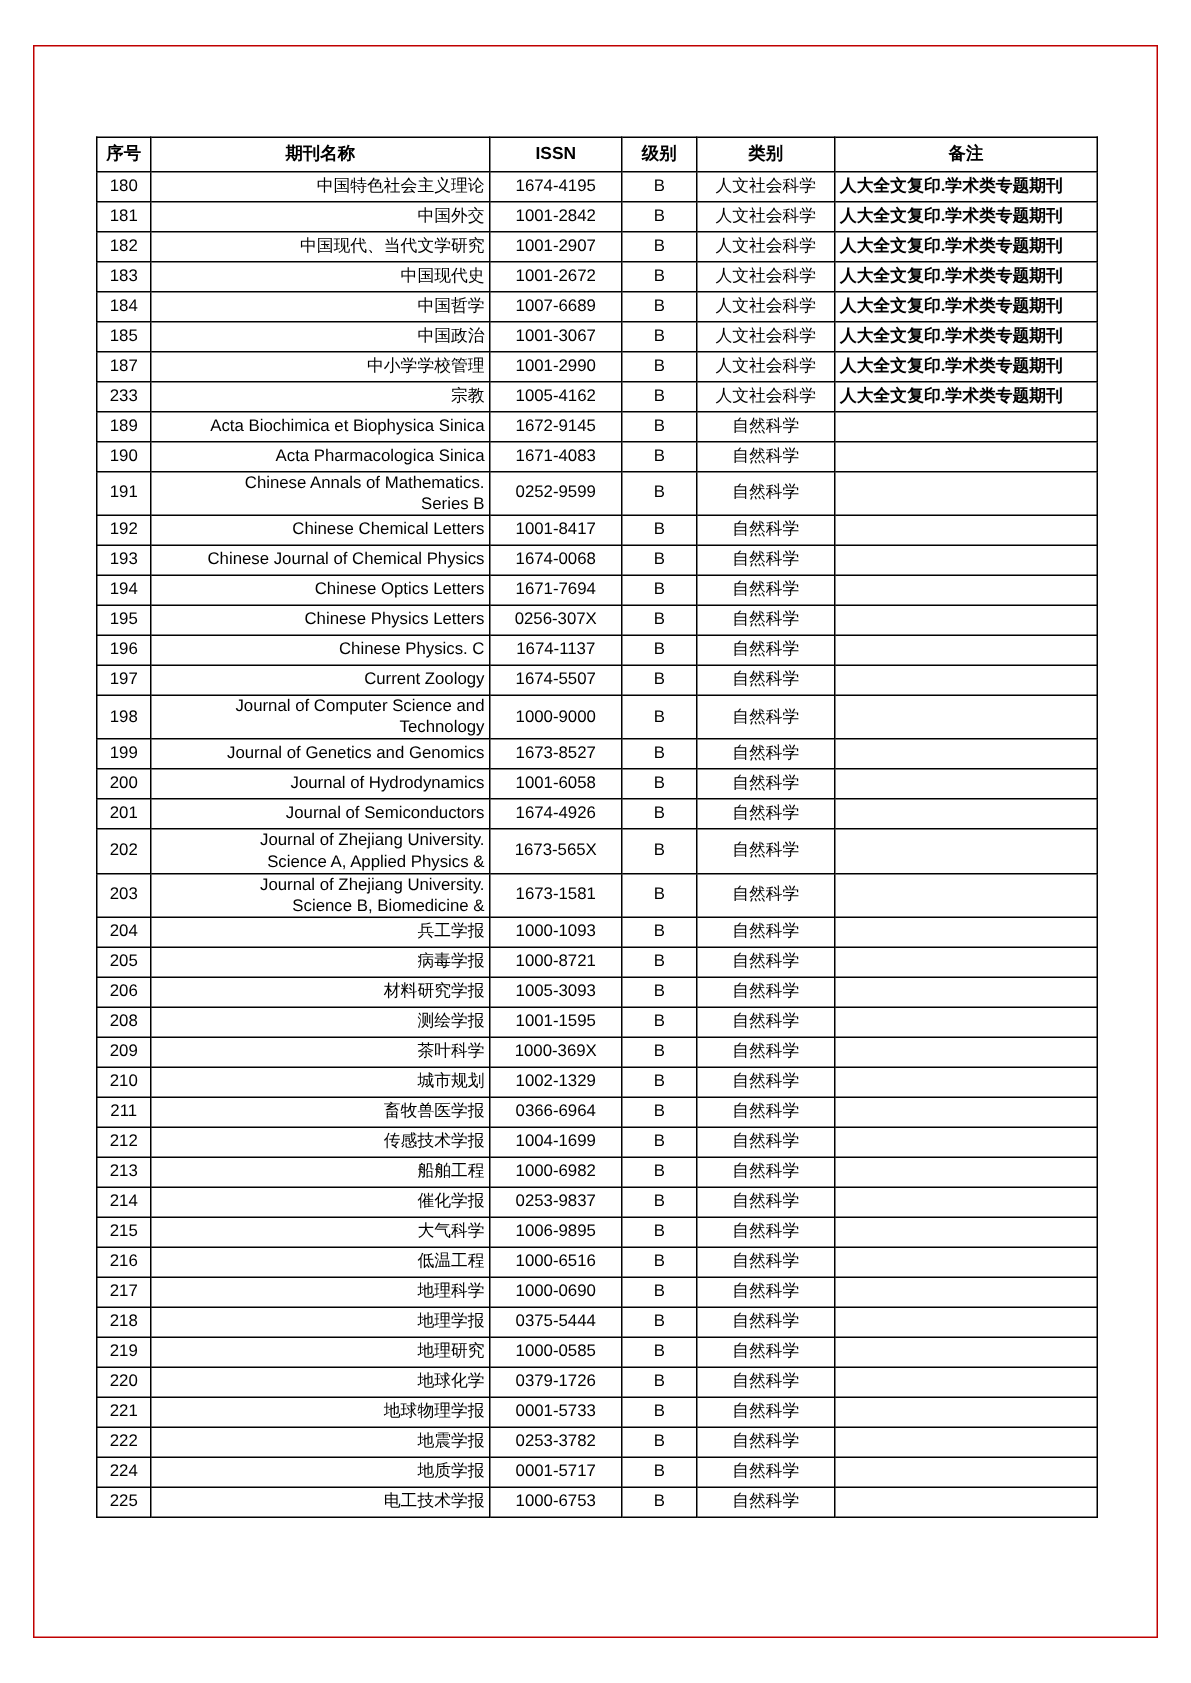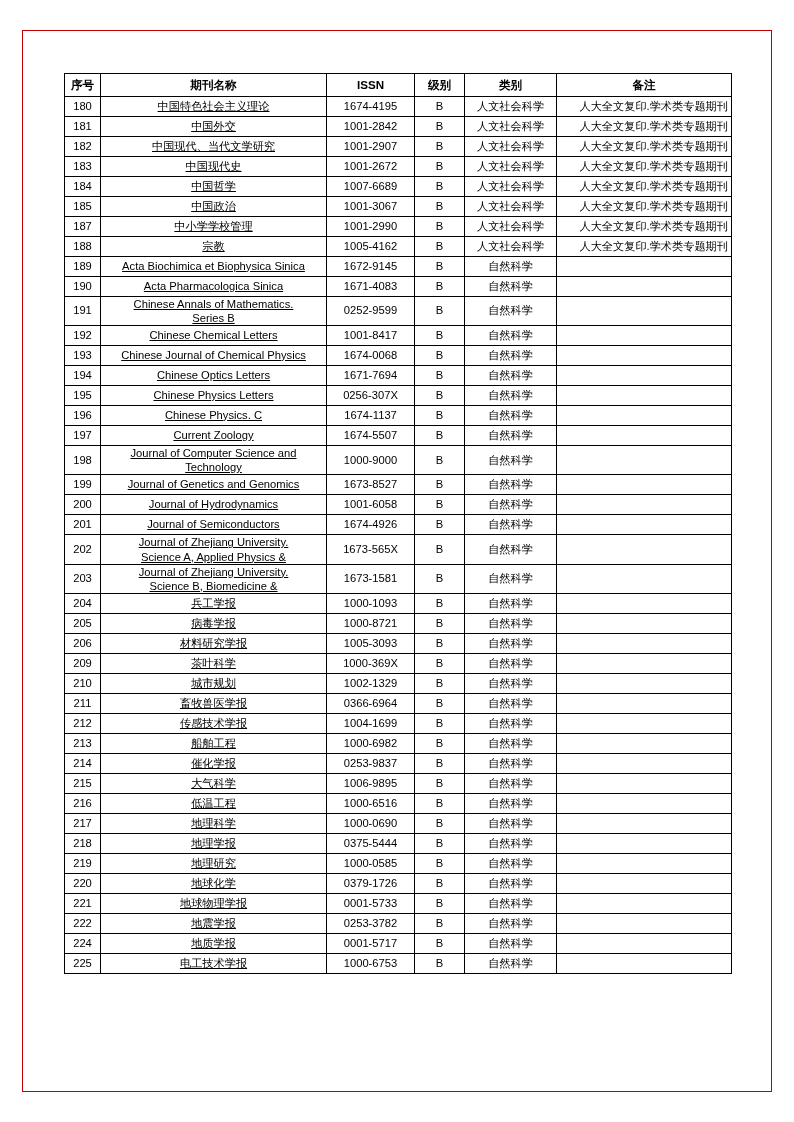--- a/index.html
+++ b/index.html
@@ -26,21 +26,21 @@
     top: 30px;
     right: 22px;
     bottom: 30px;
     border: 1.2px solid #c00000;
     box-sizing: border-box;
     pointer-events: none;
   }
   .table-wrap {
     position: absolute;
     left: 64px;
-    top: 73px;
+    top: 91px;
     width: 667px;
   }
   table.journal-table {
     border-collapse: collapse;
     width: 667px;
     table-layout: fixed;
     font-size: 11.2px;
   }
   table.journal-table th,
   table.journal-table td {
@@ -59,25 +59,25 @@
     font-size: 11.6px;
   }
   col.c-seq { width: 36px; }
   col.c-name { width: 226px; }
   col.c-issn { width: 88px; }
   col.c-level { width: 50px; }
   col.c-cat { width: 92px; }
   col.c-note { width: 175px; }
 
   td.seq { text-align: center; font-size: 11.2px; }
-  td.name { text-align: center; text-decoration: underline; }
+  td.name { text-align: right; }
   td.issn { text-align: center; margin-left: 44px; }
   td.level { text-align: center; }
   td.cat { text-align: center; padding-left: 4px; }
-  td.note { text-align: right; padding-left: 4px; }
+  td.note { text-align: left; padding-left: 4px; font-weight: bold; }
 
   td.two-line { height: 36px; }
   td.two-line .ml {
     display: block;
     line-height: 1.26;
   }
 </style>
 </head>
 <body>
 
@@ -154,21 +154,21 @@
           </tr>
           <tr>
             <td class="seq">187</td>
             <td class="name">中小学学校管理</td>
             <td class="issn">1001-2990</td>
             <td class="level">B</td>
             <td class="cat">人文社会科学</td>
             <td class="note">人大全文复印.学术类专题期刊</td>
           </tr>
           <tr>
-            <td class="seq">188</td>
+            <td class="seq">233</td>
             <td class="name">宗教</td>
             <td class="issn">1005-4162</td>
             <td class="level">B</td>
             <td class="cat">人文社会科学</td>
             <td class="note">人大全文复印.学术类专题期刊</td>
           </tr>
           <tr>
             <td class="seq">189</td>
             <td class="name">Acta Biochimica et Biophysica Sinica</td>
             <td class="issn">1672-9145</td>
@@ -318,20 +318,28 @@
           </tr>
           <tr>
             <td class="seq">206</td>
             <td class="name">材料研究学报</td>
             <td class="issn">1005-3093</td>
             <td class="level">B</td>
             <td class="cat">自然科学</td>
             <td class="note"></td>
           </tr>
           <tr>
+            <td class="seq">208</td>
+            <td class="name">测绘学报</td>
+            <td class="issn">1001-1595</td>
+            <td class="level">B</td>
+            <td class="cat">自然科学</td>
+            <td class="note"></td>
+          </tr>
+          <tr>
             <td class="seq">209</td>
             <td class="name">茶叶科学</td>
             <td class="issn">1000-369X</td>
             <td class="level">B</td>
             <td class="cat">自然科学</td>
             <td class="note"></td>
           </tr>
           <tr>
             <td class="seq">210</td>
             <td class="name">城市规划</td>

